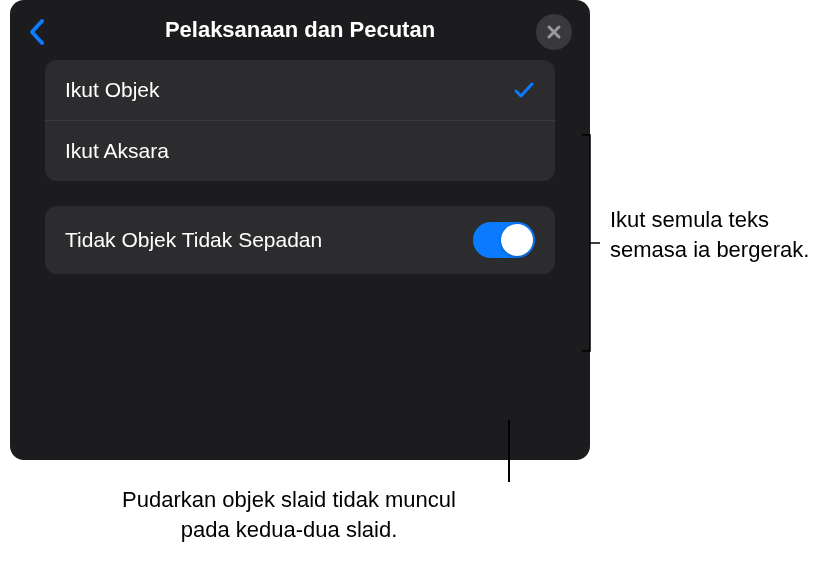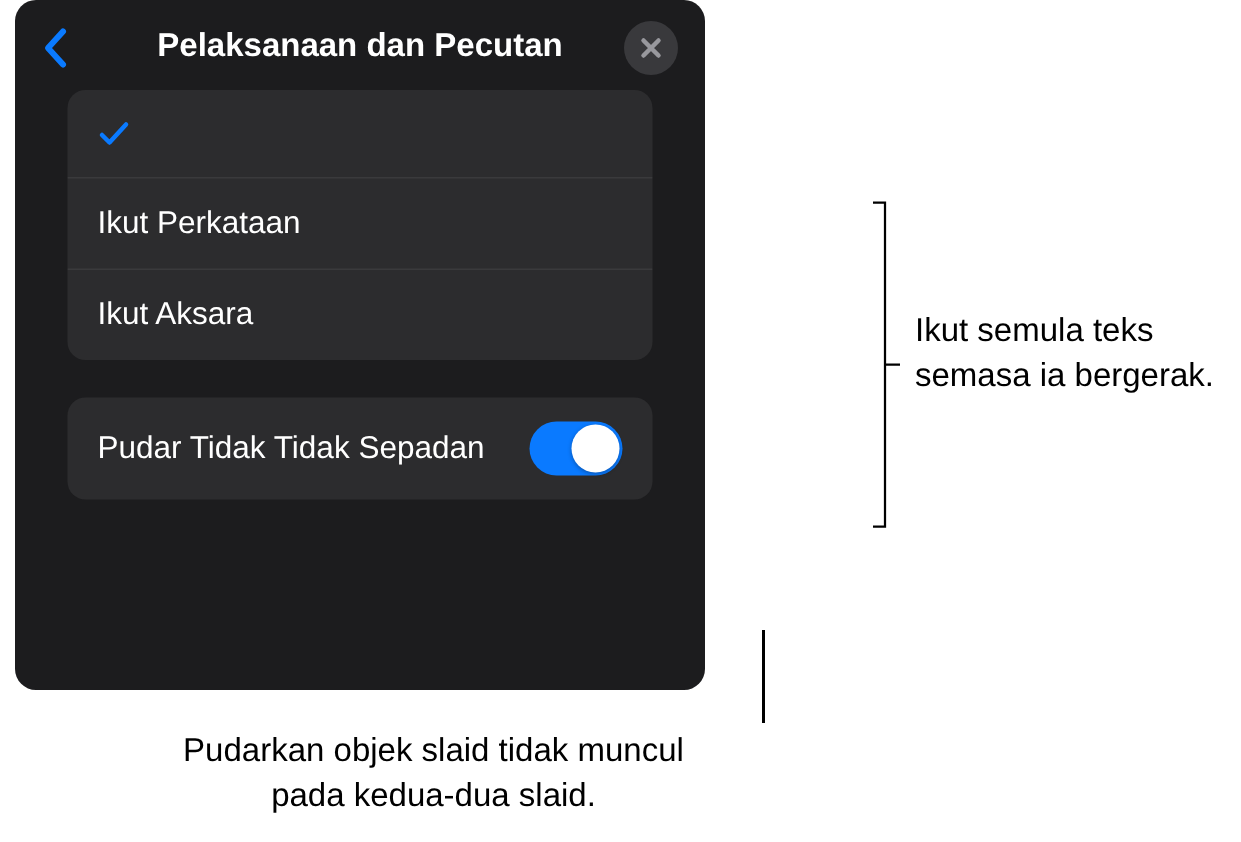--- a/index.html
+++ b/index.html
@@ -11,21 +11,21 @@
     body {
       width: 827px;
       height: 561px;
       background: #ffffff;
       position: relative;
     }
     .panel {
       position: absolute;
       left: 10px;
       top: 0;
-      width: 460px;
+      width: 580px;
       height: 460px;
       background: #1c1c1e;
       border-radius: 14px;
       overflow: hidden;
     }
     .panel-header {
       display: flex;
       align-items: center;
       justify-content: center;
       height: 60px;
@@ -159,34 +159,32 @@
     <div class="close-btn">
       <svg width="16" height="16" viewBox="0 0 16 16">
         <path d="M3 3 L13 13 M13 3 L3 13" stroke="#98989d" stroke-width="3" stroke-linecap="round"></path>
       </svg>
     </div>
   </div>
 
 
   <div class="list-group">
     <div class="list-item">
+      <span>Ikut Objek</span>
       <svg class="checkmark" viewBox="0 0 22 22">
         <path d="M3 12 L8 17 L19 5" stroke="#0a7aff" stroke-width="3" fill="none" stroke-linecap="round" stroke-linejoin="round"></path>
       </svg>
-    </div>
-    <div class="list-item">
-      <span>Ikut Perkataan</span>
     </div>
     <div class="list-item">
       <span>Ikut Aksara</span>
     </div>
   </div>
 
   <div class="toggle-row">
-    <span class="toggle-label">Pudar Tidak Tidak Sepadan</span>
+    <span class="toggle-label">Tidak Objek Tidak Sepadan</span>
     <div class="toggle">
       <div class="toggle-knob"></div>
     </div>
   </div>
 </div>
 
 <svg class="bracket" viewBox="0 0 20 220">
   <path d="M2 2 L10 2 L10 218 L2 218 M10 110 L20 110" stroke="#000000" stroke-width="1.5" fill="none"></path>
 </svg>
 

